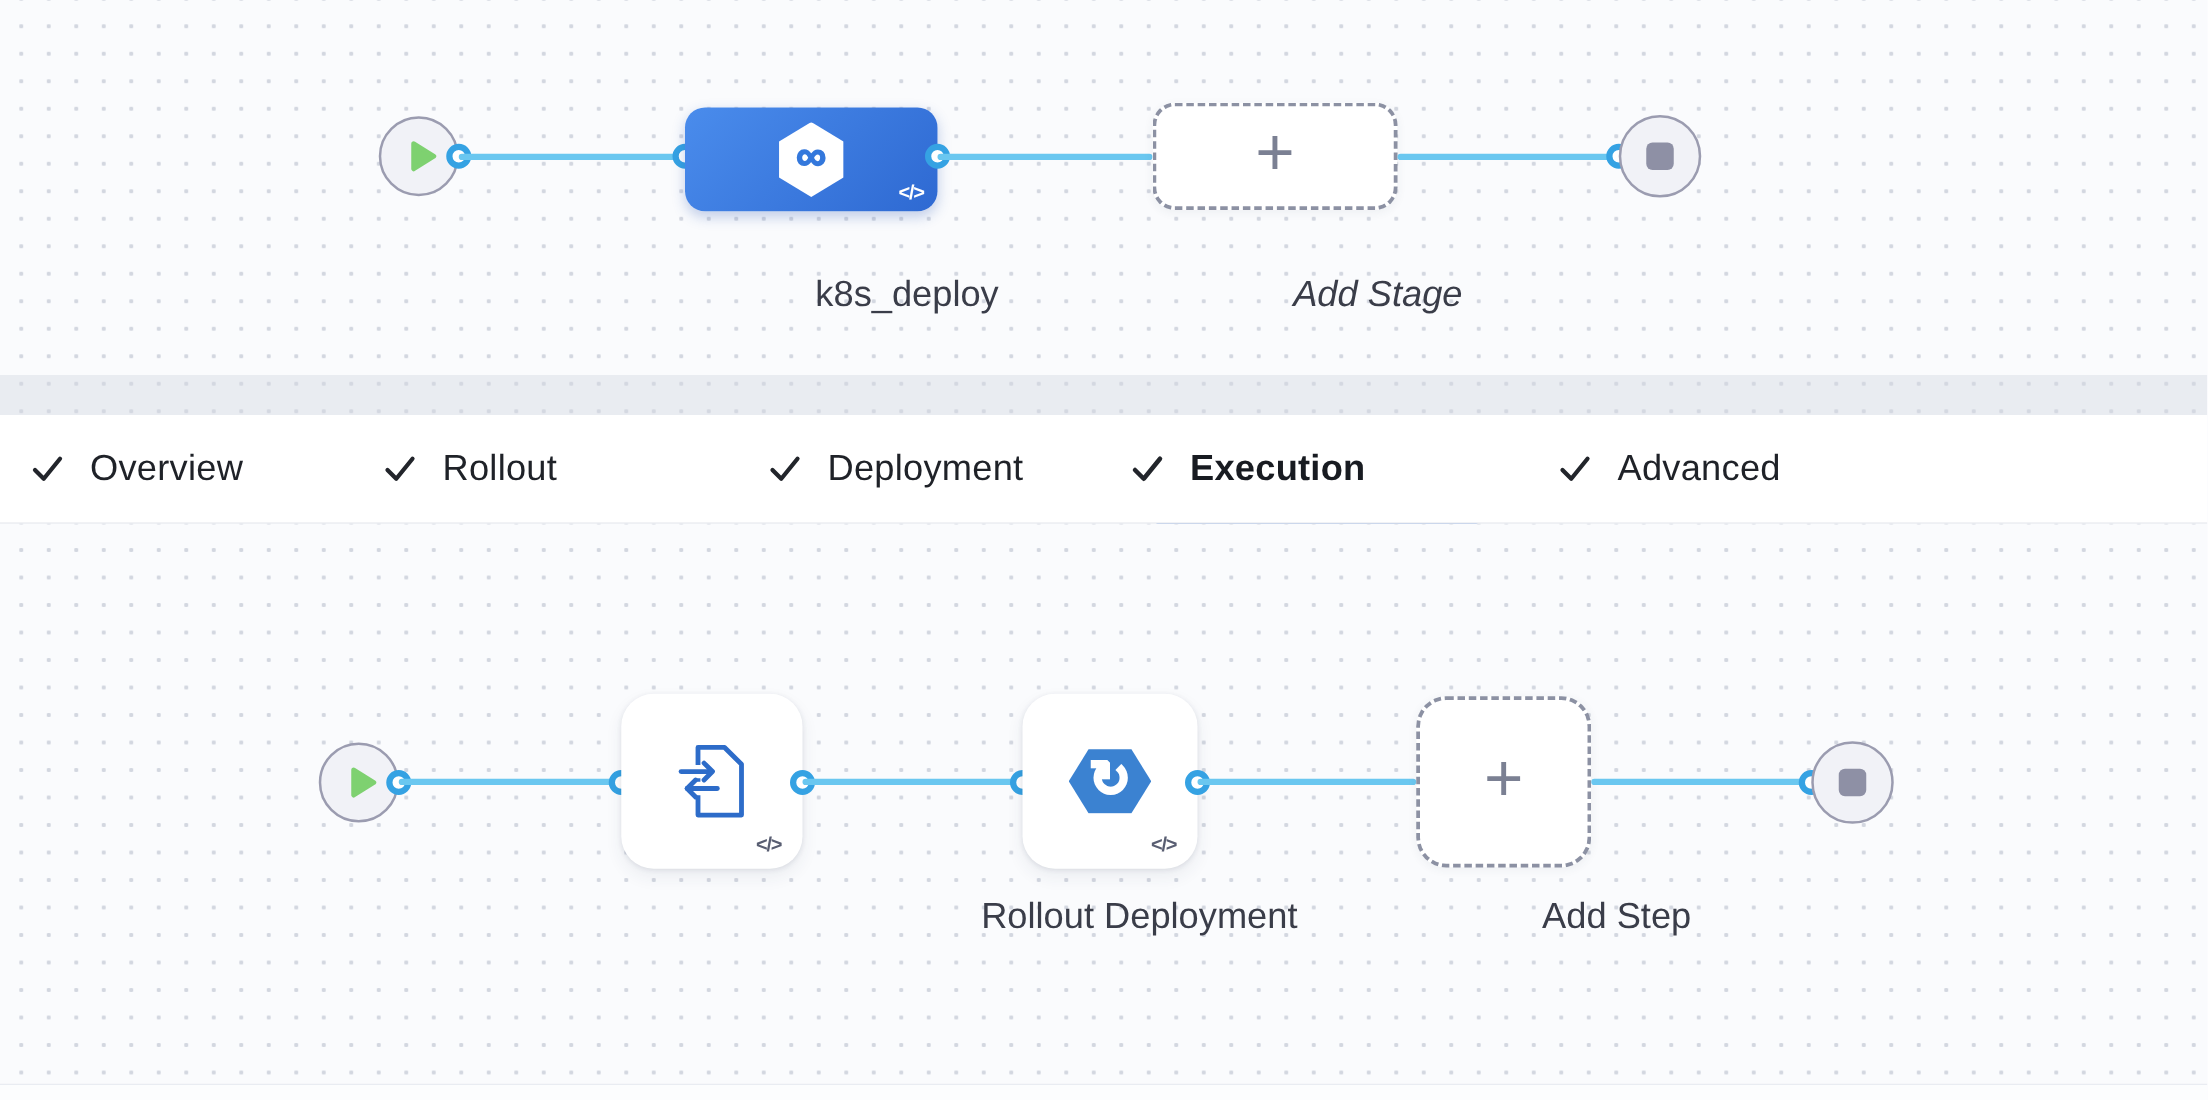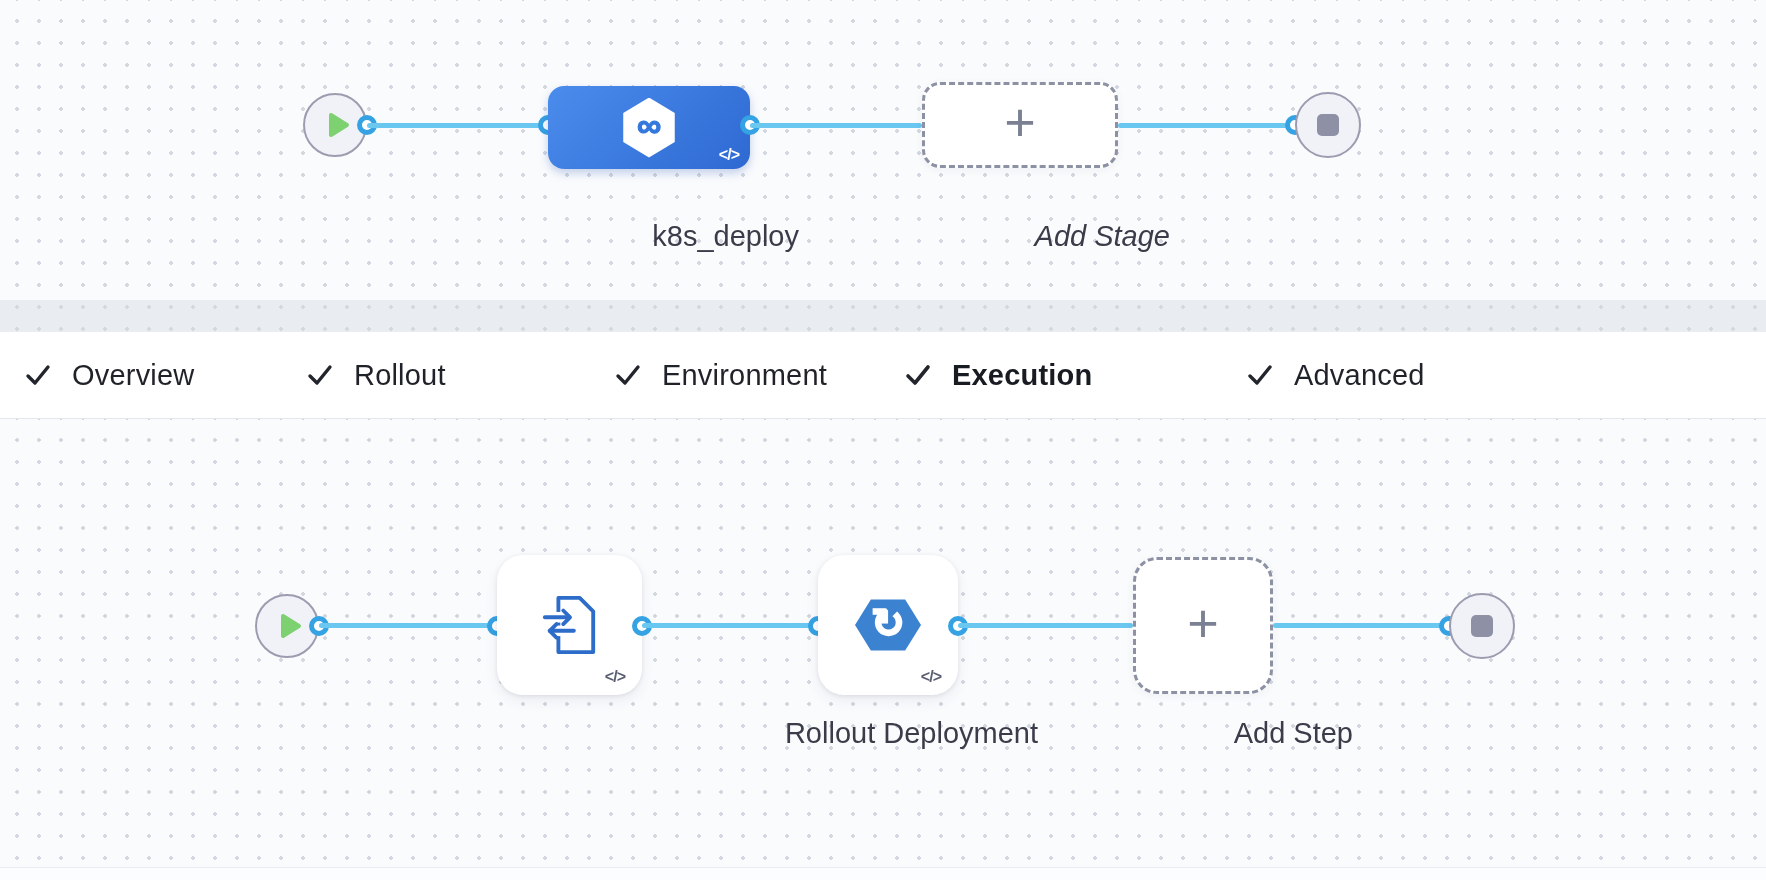--- a/index.html
+++ b/index.html
@@ -128,21 +128,21 @@
       <svg class="check-svg" viewBox="0 0 28 28">
         <polyline points="4,15 11,22 24,6" fill="none" stroke="#22252b" stroke-width="3.4" stroke-linecap="round" stroke-linejoin="round"></polyline>
       </svg>
       <span class="tab-label">Rollout</span>
     </div>
 
     <div class="tab" style="left:614px;">
       <svg class="check-svg" viewBox="0 0 28 28">
         <polyline points="4,15 11,22 24,6" fill="none" stroke="#22252b" stroke-width="3.4" stroke-linecap="round" stroke-linejoin="round"></polyline>
       </svg>
-      <span class="tab-label">Environment</span>
+      <span class="tab-label">Deployment</span>
     </div>
 
     <div class="tab" style="left:1246px;">
       <svg class="check-svg" viewBox="0 0 28 28">
         <polyline points="4,15 11,22 24,6" fill="none" stroke="#22252b" stroke-width="3.4" stroke-linecap="round" stroke-linejoin="round"></polyline>
       </svg>
       <span class="tab-label">Advanced</span>
     </div>
 
     <div class="tab active" style="left:904px;">

